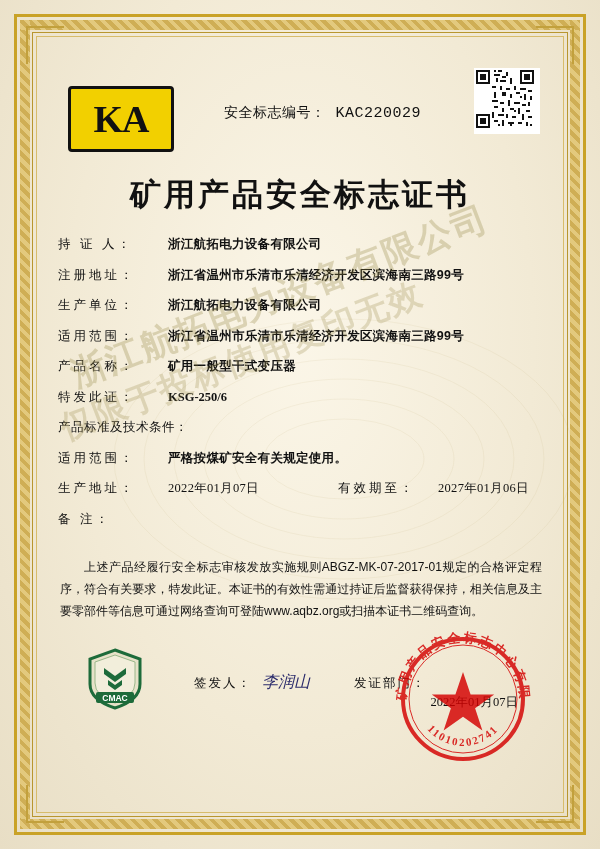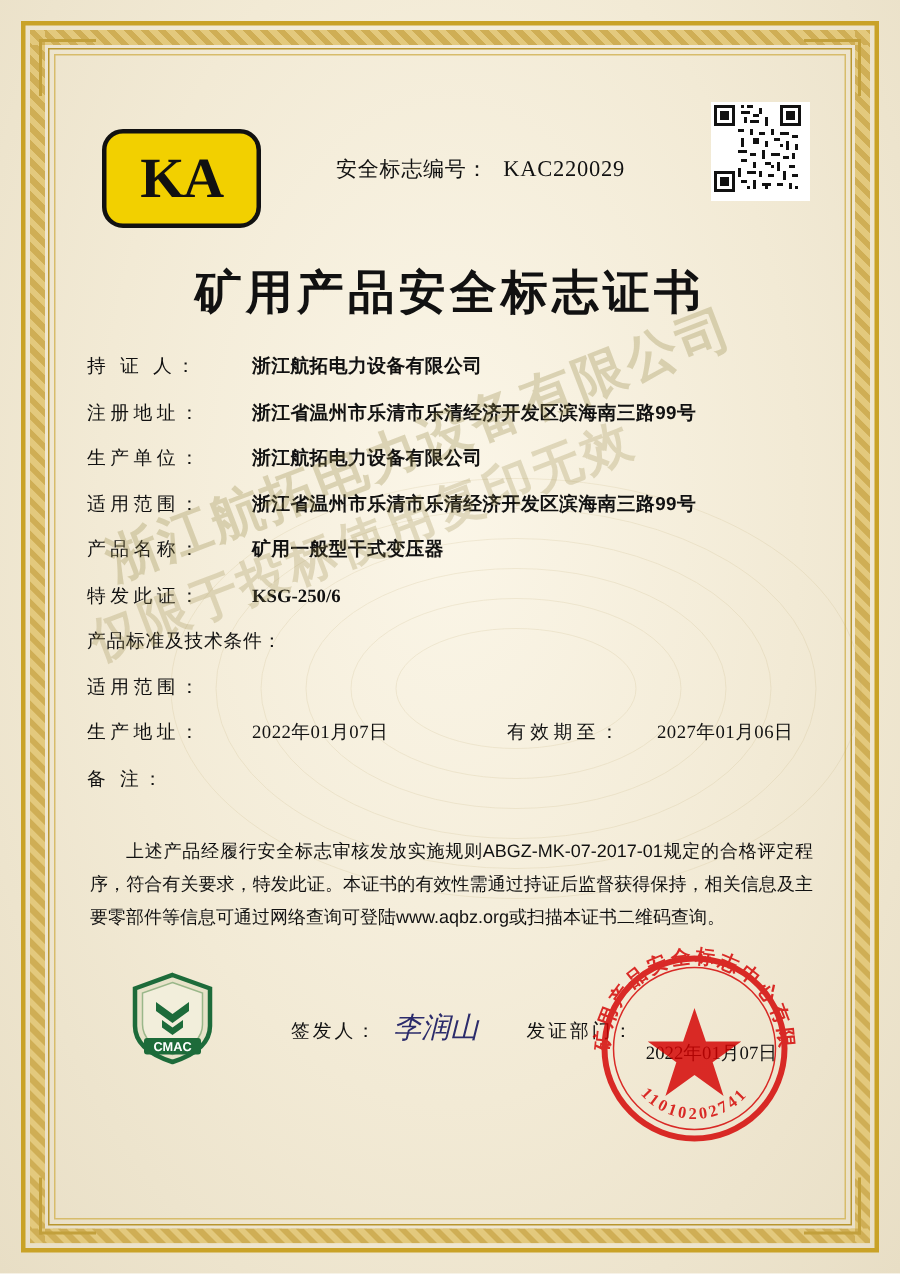--- a/index.html
+++ b/index.html
@@ -74,21 +74,21 @@
 
   
   .ka-logo {
     position: absolute;
     left: 24px;
     top: 42px;
     width: 100px;
     height: 60px;
     background: #f2d000;
     border: 3px solid #111;
-    border-radius: 14px;
+    border-radius: 4px;
     display: flex;
     align-items: center;
     justify-content: center;
   }
   .ka-logo span {
     font-family: "Liberation Serif", serif;
     font-weight: bold;
     font-size: 38px;
     color: #111;
     letter-spacing: -1px;
@@ -109,21 +109,21 @@
   .cert-no {
     position: absolute;
     left: 180px;
     top: 60px;
     font-size: 14px;
     color: #111;
     font-family: "Liberation Sans", sans-serif;
     letter-spacing: 0.5px;
   }
   .cert-no .num {
-    font-family: Liberation Serif, serif;
+    font-family: Liberation Mono, monospace;
     margin-left: 10px;
     font-size: 15px;
   }
 
   .title {
     position: absolute;
     left: 0;
     right: 0;
     top: 130px;
     text-align: center;
@@ -204,24 +204,24 @@
     left: 150px;
     right: 20px;
     top: 628px;
     font-size: 12.5px;
     color: #111;
   }
   .sign-label { letter-spacing: 2px; }
   .handwrite {
     font-family: "Liberation Serif", serif;
     font-style: italic;
-    font-size: 19px;
+    font-size: 16px;
     color: #2b2b6b;
     margin-left: 10px;
-    margin-right: 14px;
+    margin-right: 26px;
   }
   .issuer-label { letter-spacing: 2px; margin-left: 18px; }
 
   .issue-date-bottom {
     position: absolute;
     right: 38px;
     top: 650px;
     font-family: "Liberation Serif", serif;
     font-size: 12.5px;
     color: #111;
@@ -406,20 +406,21 @@
         <div class="label">特发此证：</div>
         <div class="value serif">KSG-250/6</div>
       </div>
 
       <div class="row">
         <div class="label" style="width:168px;letter-spacing:0.5px;">产品标准及技术条件：</div>
       </div>
 
       <div class="row">
         <div class="label">适用范围：</div>
+        <div class="value">严格按煤矿安全有关规定使用。</div>
       </div>
 
       <div class="row dates">
         <div class="label">生产地址：</div>
         <div class="value">
           <span class="date-a">2022年01月07日</span>
           <span class="valid-label">有效期至：</span>
           <span class="date-b">2027年01月06日</span>
         </div>
       </div>

